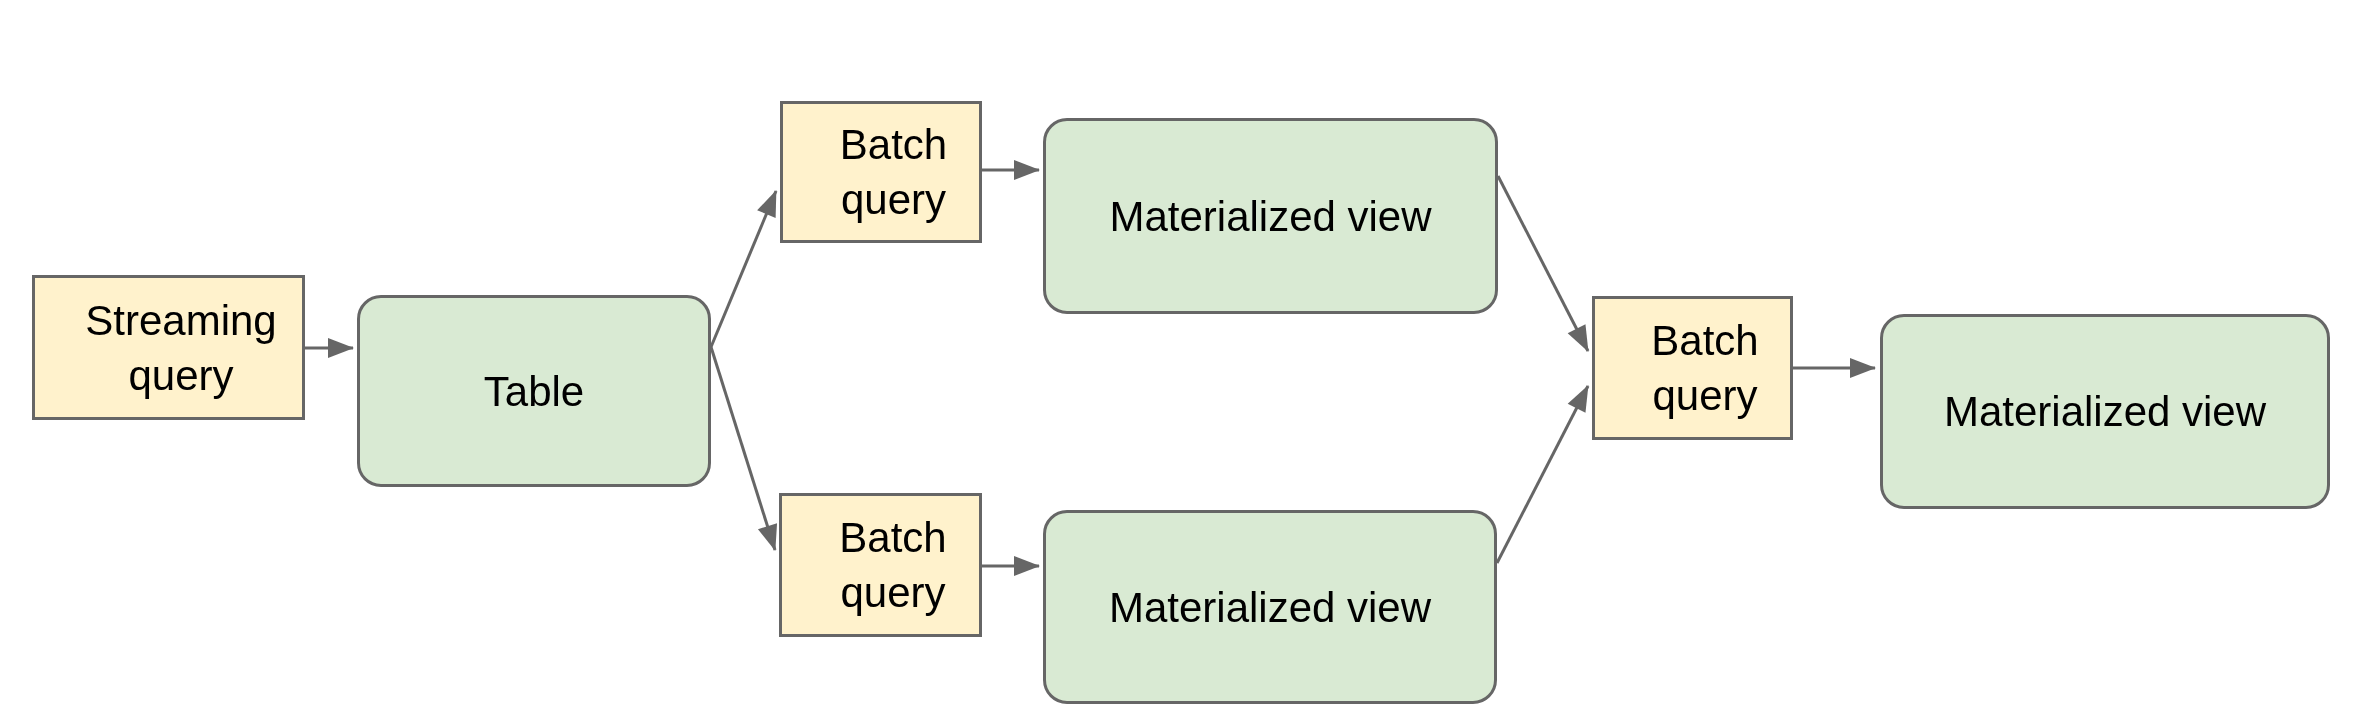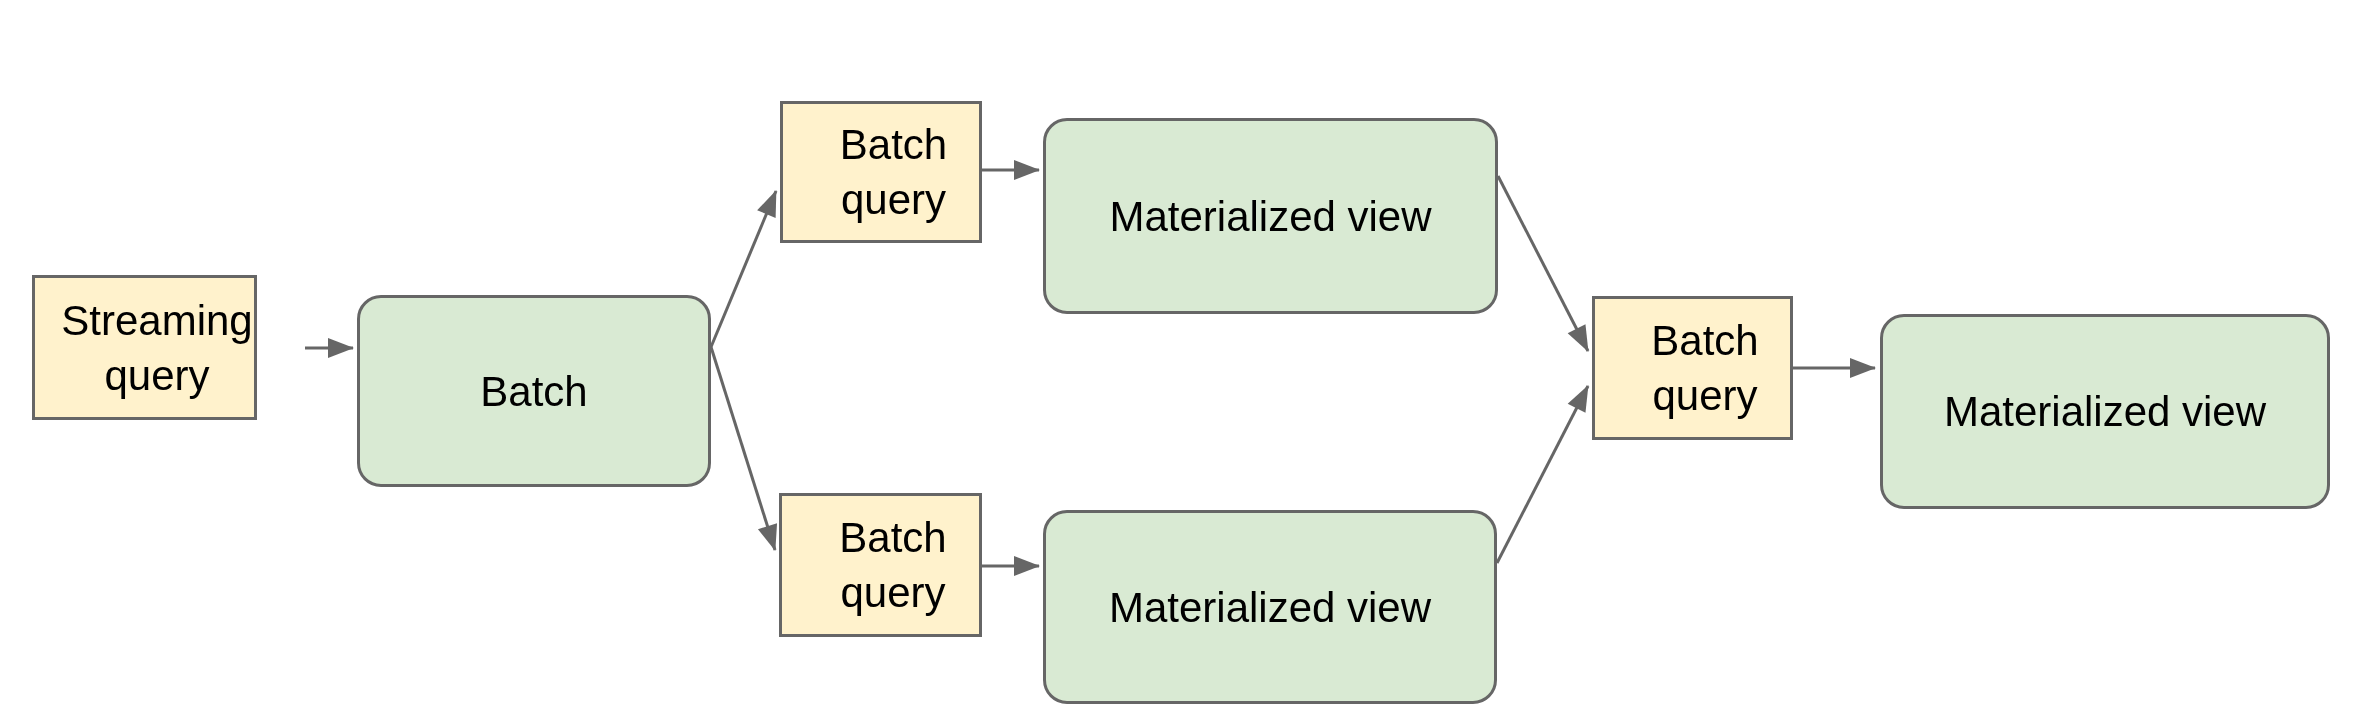--- a/index.html
+++ b/index.html
@@ -40,21 +40,21 @@
   .query {
     background: #fff2cc;
     padding-left: 25px;
   }
   .storage {
     background: #d9ead3;
     border-radius: 24px;
     margin-top: 44px;
   }
   
-  #n-streaming   { left: 32px;   top: 275px; width: 225px; height: 145px; }
+  #n-streaming   { left: 32px;   top: 275px; width: 273px; height: 145px; }
   #n-table       { left: 357px;  top: 251px; width: 354px; height: 192px; }
   #n-batch-top   { left: 780px;  top: 101px; width: 202px; height: 142px; }
   #n-mv-top      { left: 1043px; top: 74px;  width: 455px; height: 196px; }
   #n-batch-bot   { left: 779px;  top: 493px; width: 203px; height: 144px; }
   #n-mv-bot      { left: 1043px; top: 466px; width: 454px; height: 194px; }
   #n-batch-right { left: 1592px; top: 296px; width: 201px; height: 144px; }
   #n-mv-right    { left: 1880px; top: 270px; width: 450px; height: 195px; }
 </style>
 </head>
 <body>
@@ -75,21 +75,21 @@
     <line x1="1498" y1="176" x2="1588" y2="351" stroke="#666666" stroke-width="3" marker-end="url(#arrowhead)"></line>
     <line x1="1497" y1="563" x2="1588" y2="386" stroke="#666666" stroke-width="3" marker-end="url(#arrowhead)"></line>
     <line x1="1793" y1="368" x2="1875" y2="368" stroke="#666666" stroke-width="3" marker-end="url(#arrowhead)"></line>
   </svg>
 
   <div id="n-streaming" class="node query">
     <span class="label">Streaming query</span>
   </div>
 
   <div id="n-table" class="node storage">
-    <span class="label">Batch</span>
+    <span class="label">Table</span>
   </div>
 
   <div id="n-batch-top" class="node query">
     <span class="label">Batch query</span>
   </div>
 
   <div id="n-mv-top" class="node storage">
     <span class="label">Materialized view</span>
   </div>
 

